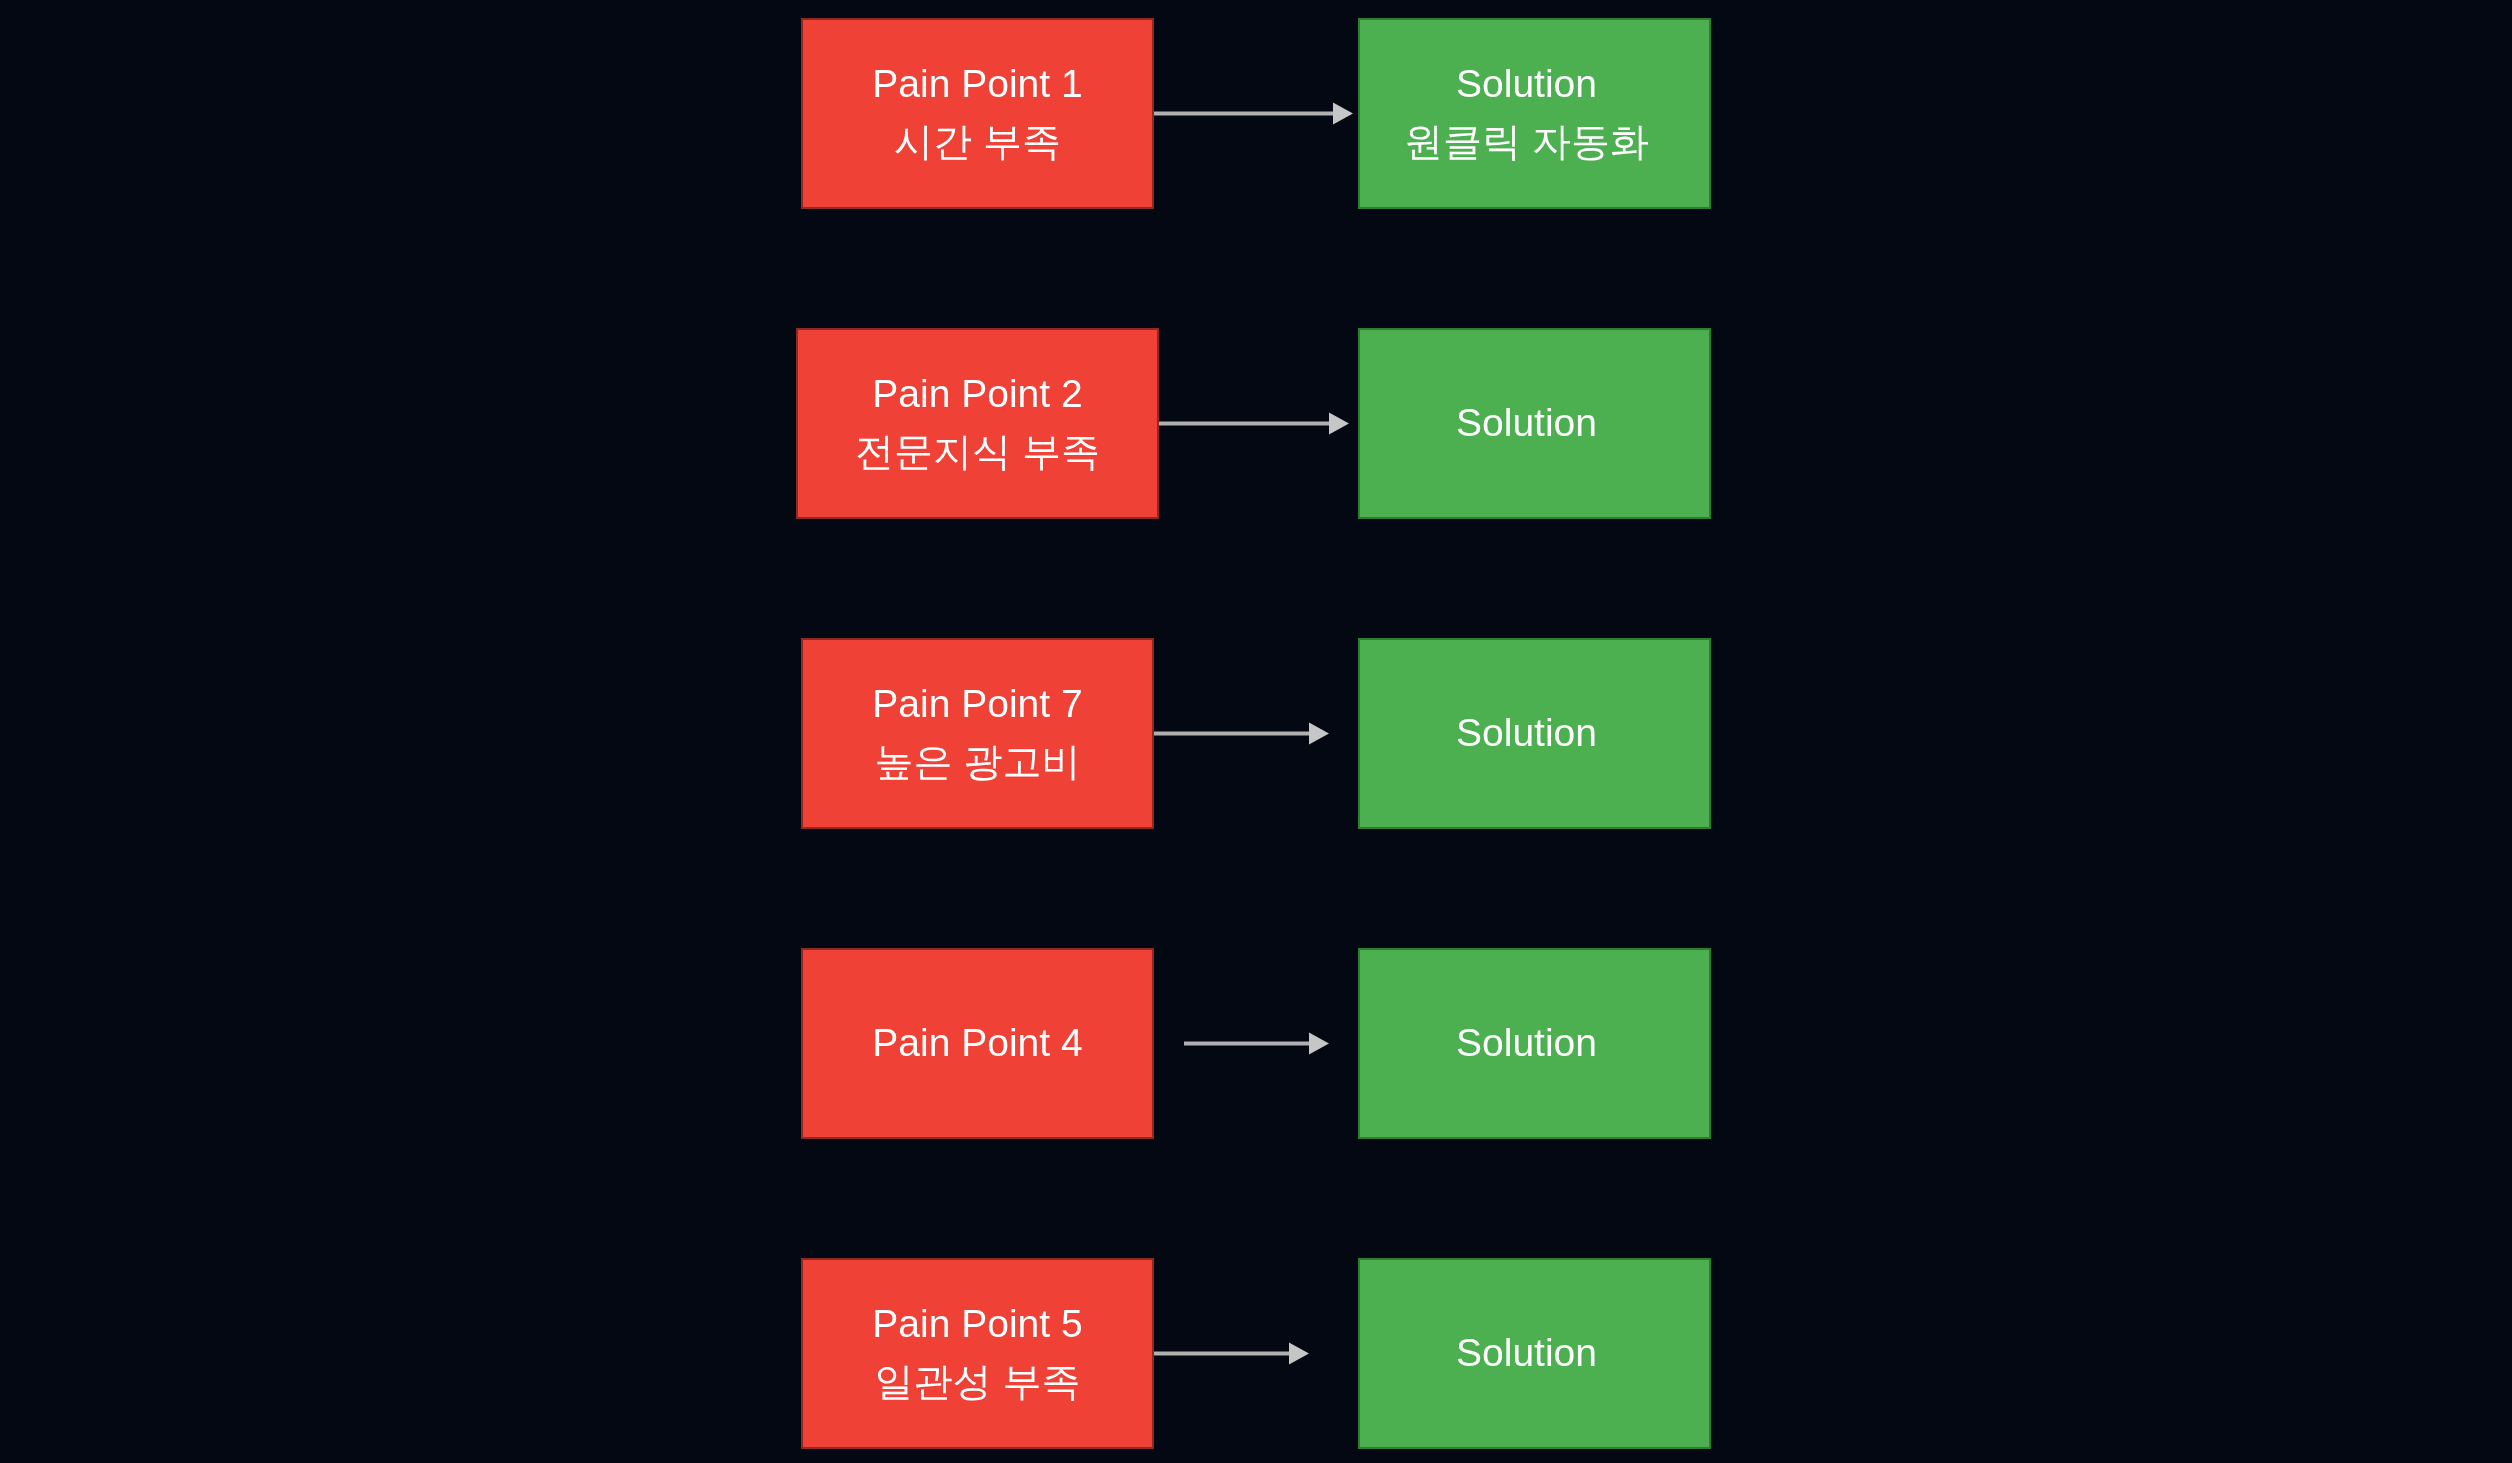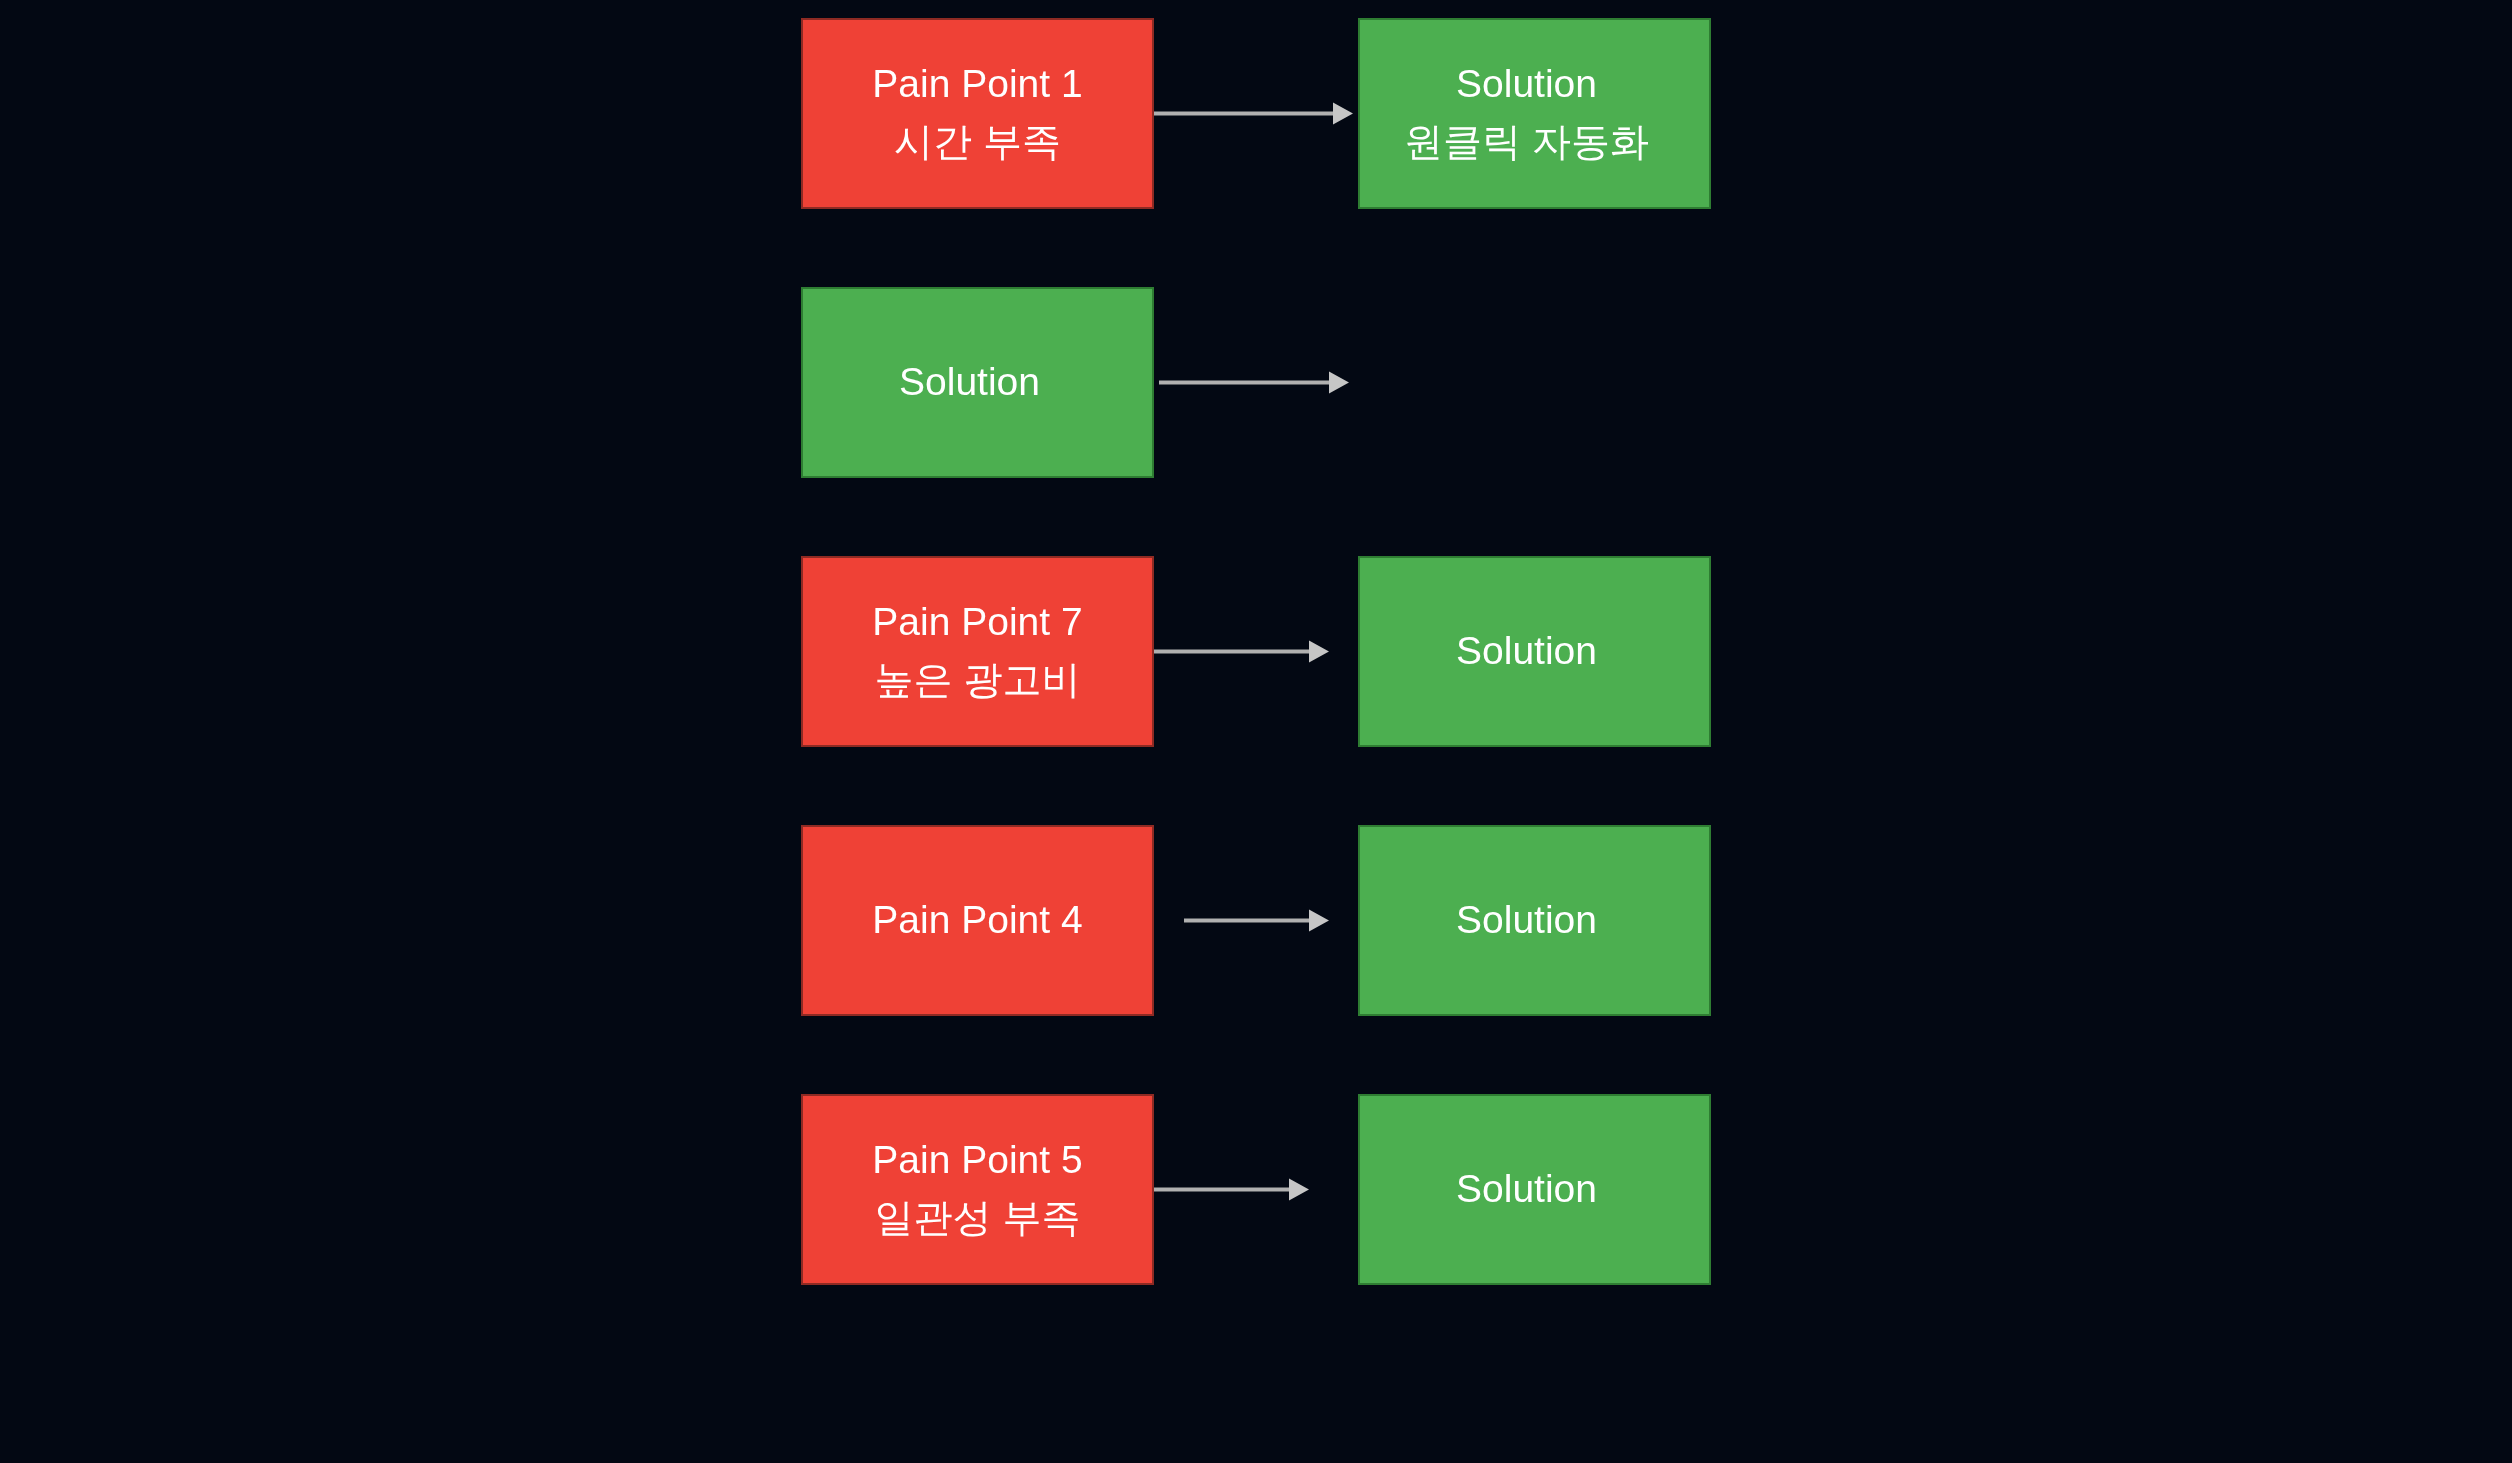--- a/index.html
+++ b/index.html
@@ -17,21 +17,21 @@
     position:relative;
     width:2512px;height:1464px;
     overflow:hidden;
     background:var(--bg);
     font-family:"Liberation Sans", sans-serif;
   }
   .rows{
     display:flex;flex-direction:column;
     align-items:center;
     padding-top:17.5px;
-    gap:78px;
+    gap:119px;
   }
   .row{
     position:relative;
     display:grid;
     grid-template-columns:557px 557px;
   }
   .cell{display:flex;justify-content:center;align-items:center;}
   .box{
     height:191px;
     min-width:353px;
@@ -81,20 +81,26 @@
           <div>원클릭 자동화</div>
         </div>
       </div>
       <div class="arrow" style="left: 455px; width: 199px; top: 96px;">
         <div class="arrow-line"></div>
         <div class="arrow-head"></div>
       </div>
     </div>
 
     <div class="row">
+      <div class="cell">
+        <div class="box pain">
+          <div>Pain Point 2</div>
+          <div>전문지식 부족</div>
+        </div>
+      </div>
       <div class="cell">
         <div class="box solution">
           <div>Solution</div>
         </div>
       </div>
       <div class="arrow" style="left: 460px; width: 190px; top: 96px;">
         <div class="arrow-line"></div>
         <div class="arrow-head"></div>
       </div>
     </div>

